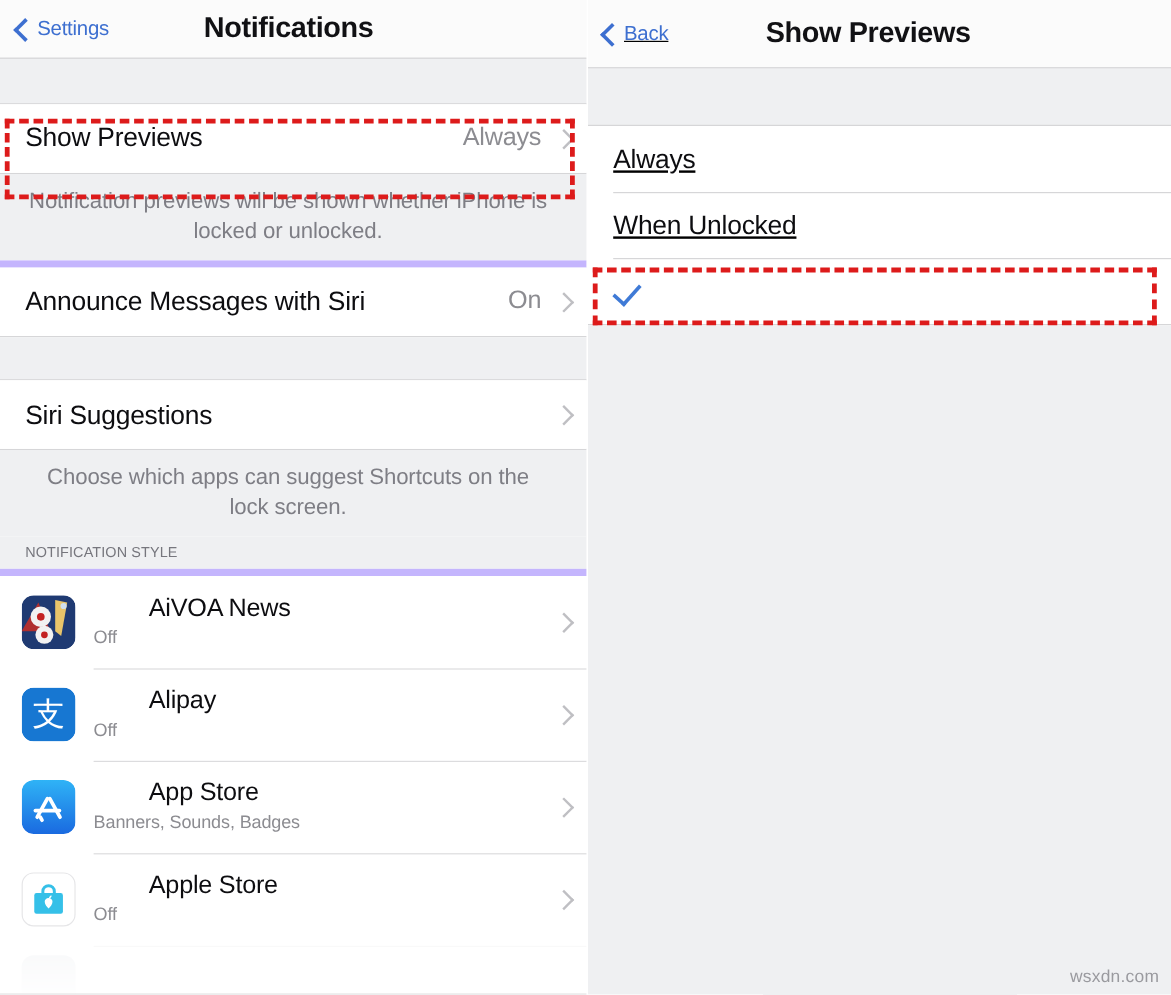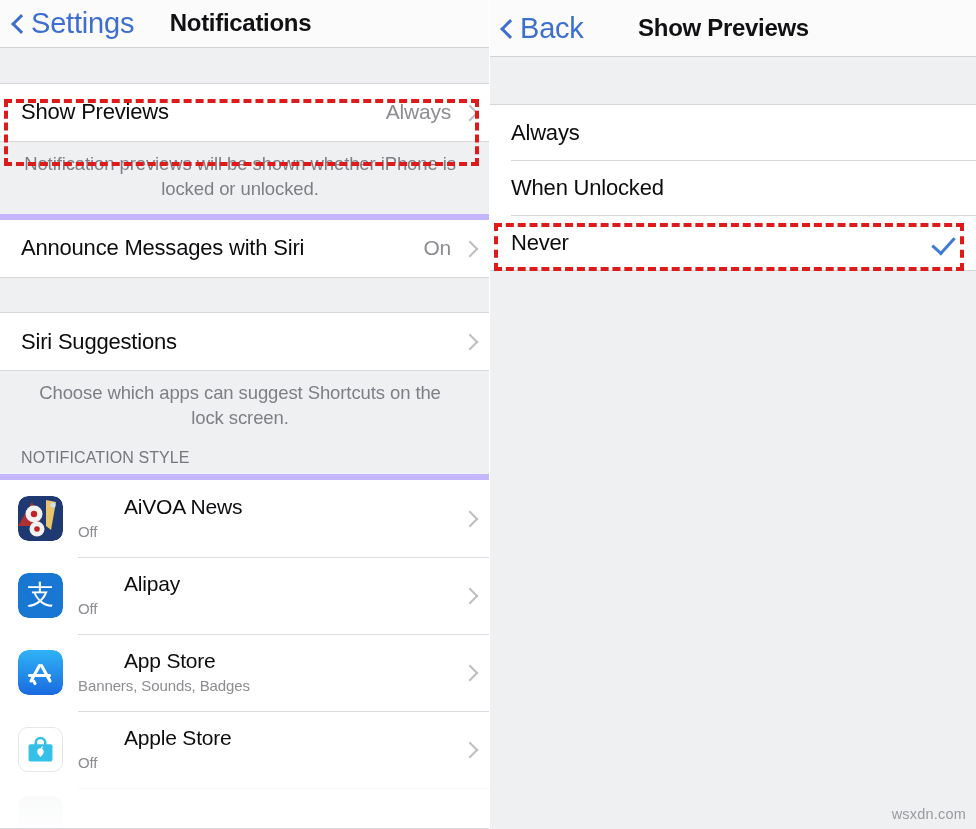--- a/index.html
+++ b/index.html
@@ -22,21 +22,21 @@
   }
 
   
   .panel {
     position: relative;
     height: 829px;
     background: #ffffff;
     overflow: hidden;
   }
   .panel-left  { width: 489px; }
-  .panel-right { width: 487px; }
+  .panel-right { width: 487px; text-decoration: underline; }
   .panel-divider {
     position: absolute;
     left: 489px; top: 0;
     width: 1px; height: 829px;
     background: #ffffff;
     z-index: 5;
   }
 
   
   .navbar {
@@ -45,21 +45,21 @@
     background: #fbfbfb;
     border-bottom: 1px solid #d2d2d4;
     display: flex;
     align-items: center;
   }
   .nav-back {
     display: flex;
     align-items: center;
     margin-left: 11px;
     color: #3d6fd0;
-    font-size: 29px;
+    font-size: 17px;
     letter-spacing: -0.2px;
     cursor: pointer;
     background: none;
     border: 0;
     padding: 0;
     font-family: "Liberation Sans", sans-serif;
   }
   .chev-back {
     display: inline-block;
     width: 13px;
@@ -144,21 +144,21 @@
     font-size: 18.5px;
     line-height: 25px;
     letter-spacing: -0.1px;
     padding: 9px 30px 13px 21px;
     text-align: center;
   }
 
   .section-header {
     background: #eff0f2;
     color: #76767d;
-    font-size: 16px;
+    font-size: 12px;
     letter-spacing: 0.1px;
     padding: 6px 21px 7px 21px;
   }
 
   
   .app-row {
     position: relative;
     display: flex;
     align-items: center;
     height: 77px;
@@ -435,21 +435,20 @@
 
       <div class="opt-row">
         <span class="opt-label">Always</span>
       </div>
 
       <div class="opt-row">
         <span class="opt-label">When Unlocked</span>
       </div>
 
       <div class="opt-row">
-        <span class="opt-label">Never</span>
         <span class="checkmark"></span>
       </div>
 
     </div>
 
     <div class="rest-gray"></div>
 
     <div class="anno" style="left:5px; top:223px; width:470px; height:48px;"></div>
 
     <div class="watermark">wsxdn.com</div>

